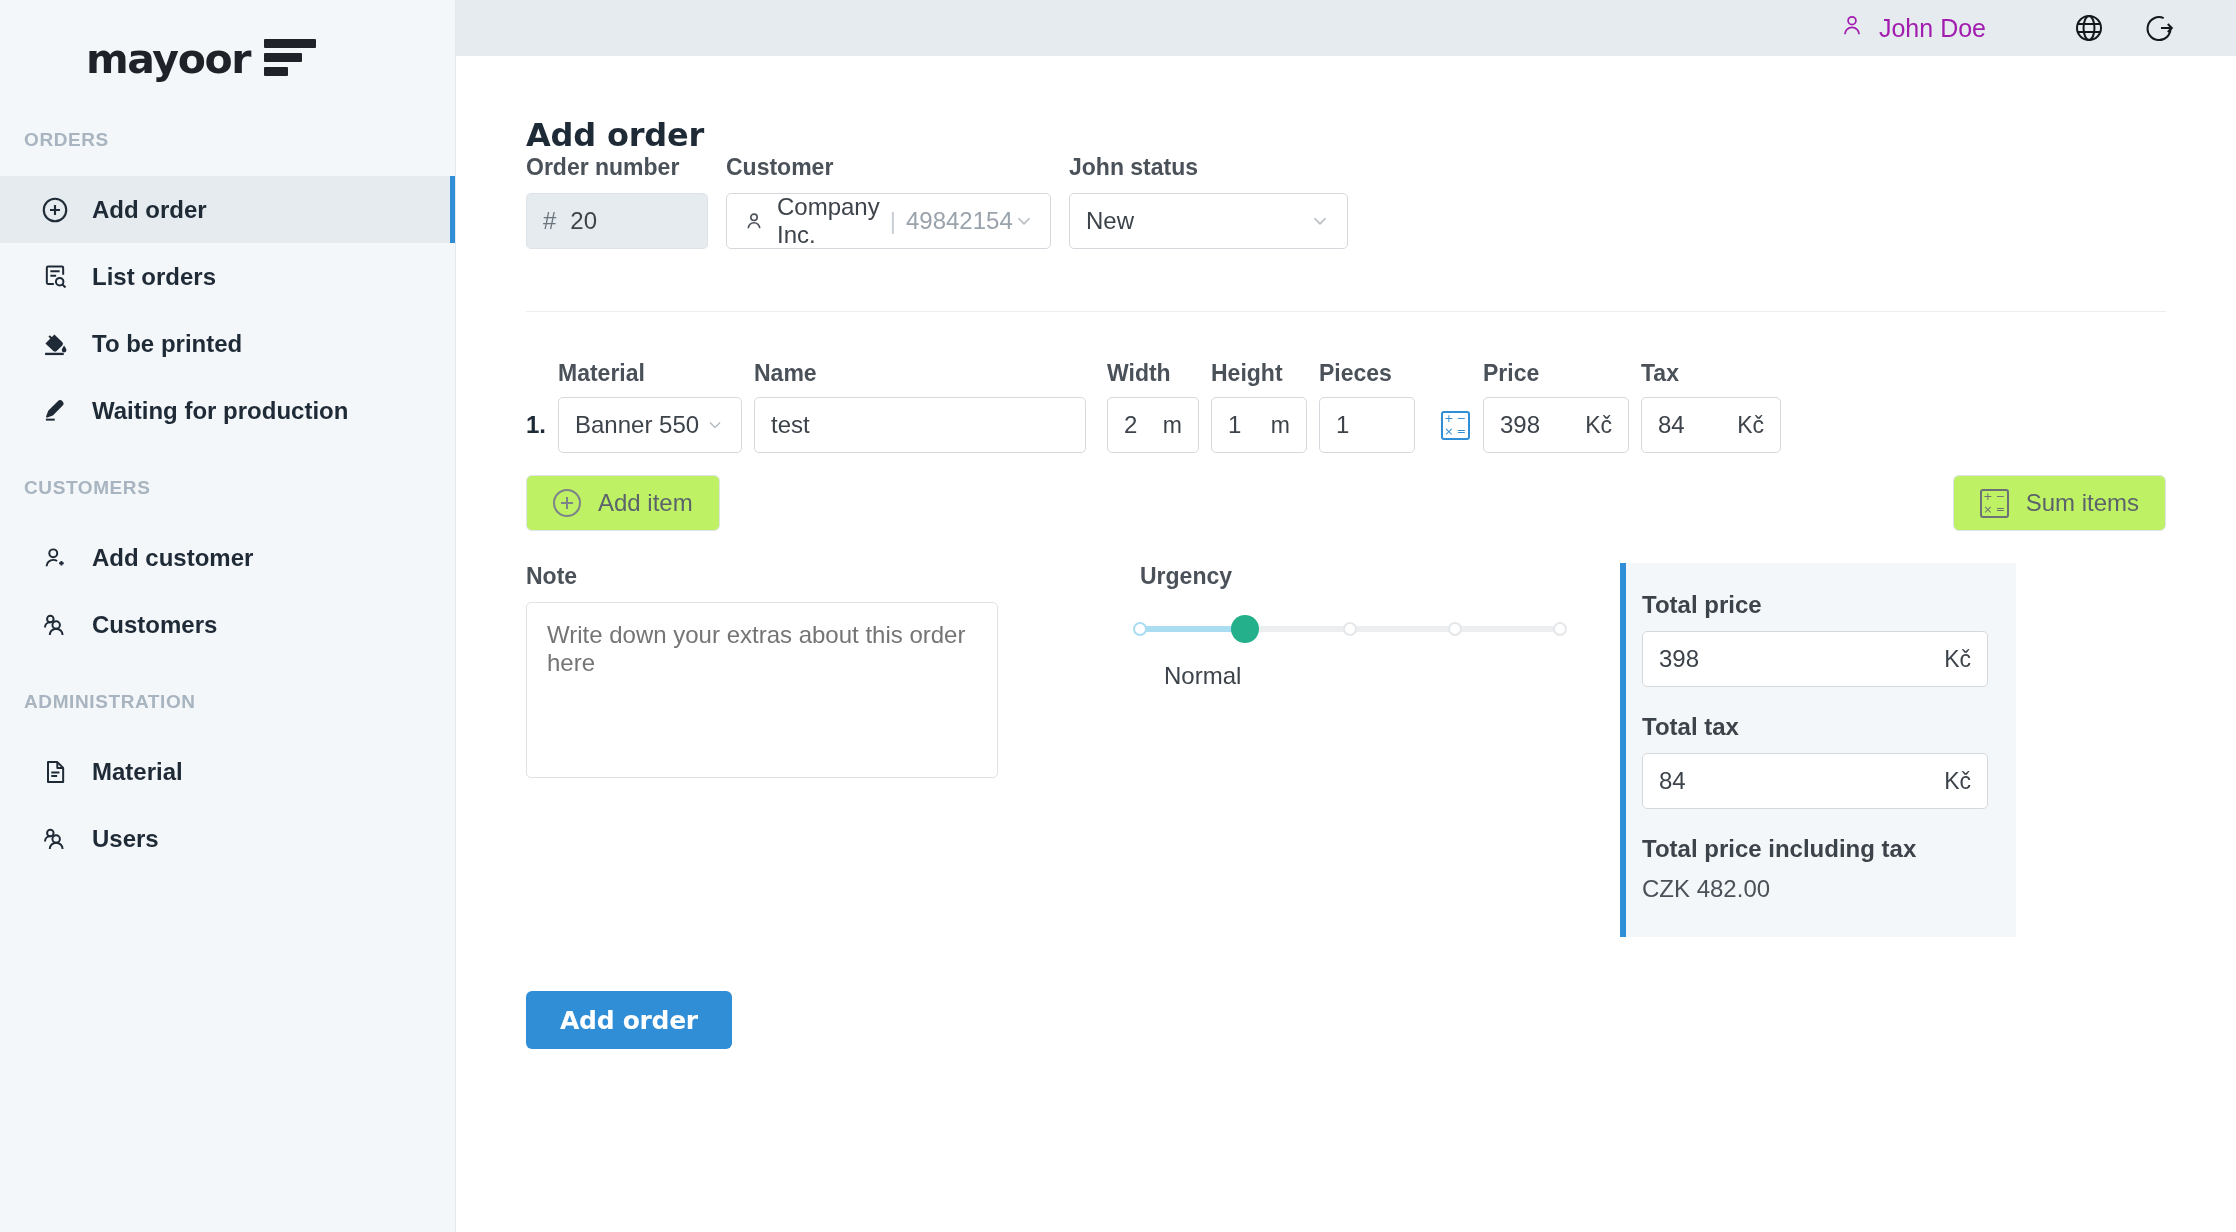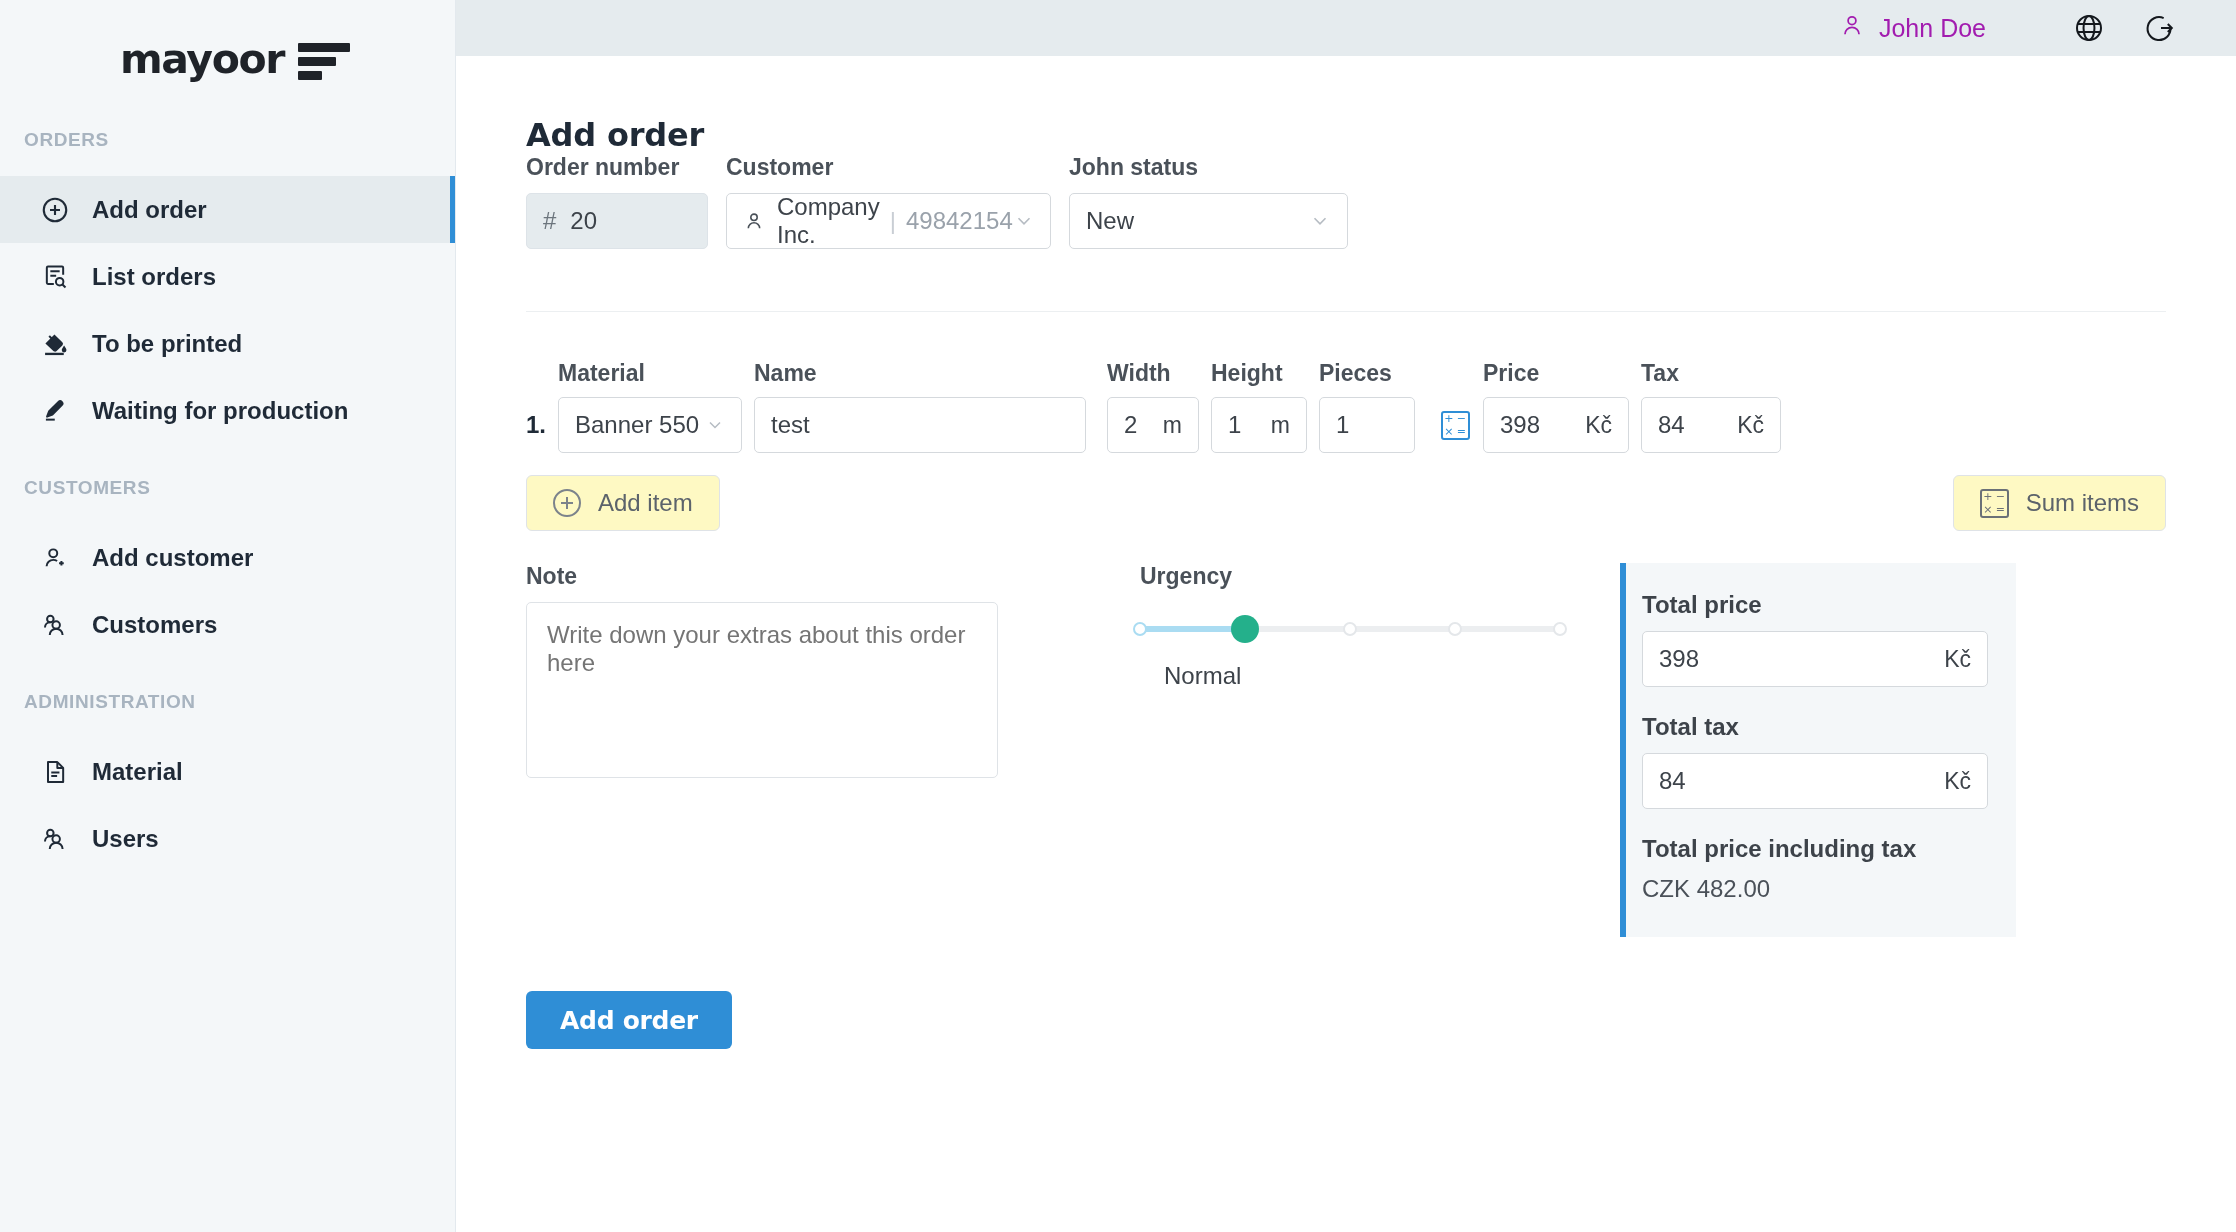--- a/index.html
+++ b/index.html
@@ -24,23 +24,22 @@
     height: 1232px;
   }
   .logo-wrap {
     height: 118px;
     display: flex;
     align-items: center;
     padding-left: 86px;
   }
   .logo {
     display: flex;
-    align-items: flex-end;
+    align-items: flex-start;
     gap: 14px;
-    margin-left: 34px;
   }
   .logo-text {
     font-family: "DejaVu Sans", sans-serif;
     font-size: 41px;
     font-weight: bold;
     letter-spacing: -1.4px;
     color: #1f2329;
     line-height: 1;
   }
   .logo-bars { display: flex; flex-direction: column; gap: 5px; width: 52px; }
@@ -230,21 +229,21 @@
   .btn-row {
     display: flex;
     align-items: center;
     margin-top: 22px;
     padding-right: 70px;
   }
   .btn-outline {
     height: 56px;
     border: 1px solid #dfe3e7;
     border-radius: 6px;
-    background: #fef9c3;
+    background: #bef264;
     display: inline-flex;
     align-items: center;
     gap: 17px;
     padding: 4px 26px;
     font-size: 24px;
     color: #5c6view;
     color: #5c636b;
     cursor: pointer;
   }
   .btn-outline .circ {

